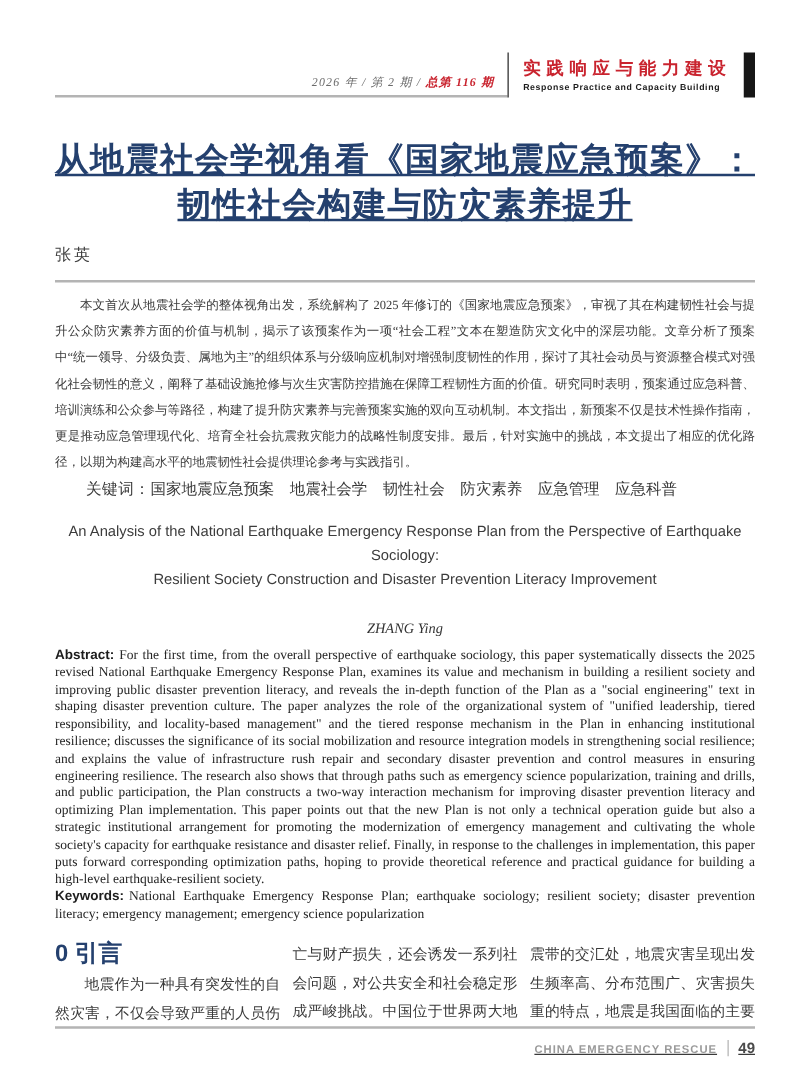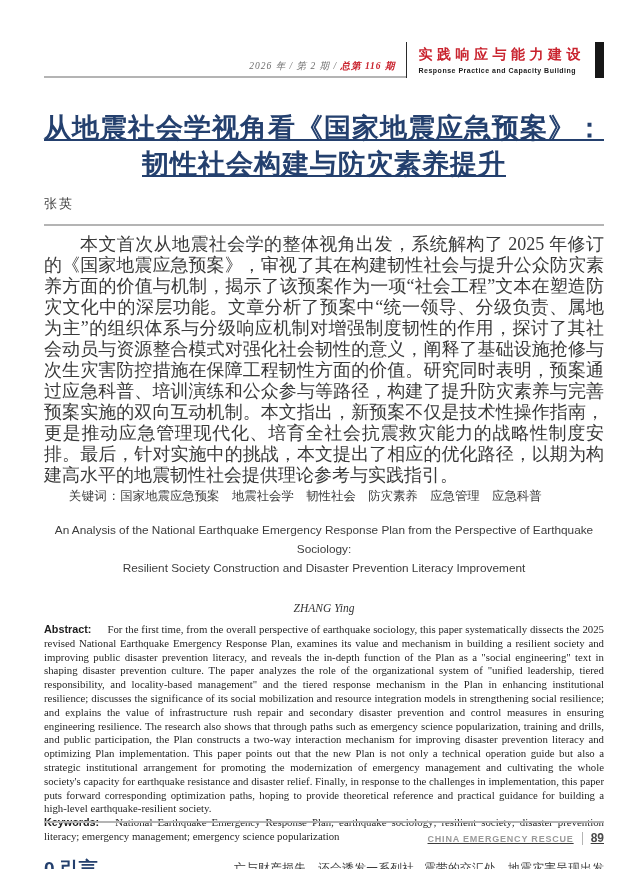--- a/index.html
+++ b/index.html
@@ -45,38 +45,38 @@
     padding:3px 11px; border-radius:2px; letter-spacing:2px;
   }
   .abstract-badge::after {
     content:""; position:absolute; left:5px; bottom:-6px;
     border:4px solid transparent; border-top-color:var(--accent); border-left-color:var(--accent);
   }
   .gray-rule { margin-top:11px; height:2px; background:#b4b4b4; }
 
   
   .cn-abstract {
-    margin-top:8px; font-size:18px; line-height:21px;
+    margin-top:8px; font-size:10px; line-height:21px;
     text-align:justify; text-indent:2em; color:#3a3a3a;
   }
   .cn-keywords { font-size:12.4px; line-height:21px; text-indent:2em; color:#3a3a3a; }
   .cn-keywords .kw-label { letter-spacing:0.5px; }
 
   
   .en-title {
     margin-top:14px; text-align:center; font-family:"Liberation Sans", sans-serif;
     font-size:11.8px; color:#3c3c3c; line-height:19px;
   }
   .en-author { margin-top:24px; text-align:center; font-style:italic; font-size:11.5px; color:#333; }
   .en-abstract, .en-keywords {
     margin-top:0; font-size:10.8px; line-height:13.8px; text-align:justify; color:#262626;
   }
   .en-abstract { margin-top:9px; }
   .en-label {
-    font-family:"Liberation Sans", sans-serif; font-weight:bold; color:#1d1d1d; margin-right:16px;
+    font-family:"Liberation Sans", sans-serif; font-weight:bold; color:#1d1d1d; margin-right:4px;
   }
 
   
   .intro-wrap {
     margin-top:13px; column-count:3; column-gap:10px; column-fill:auto;
     height:72px; overflow:hidden;
   }
   .section-heading {
     font-family:Liberation Sans, sans-serif; font-weight:bold;
     color:var(--navy); font-size:19px; line-height:24px;
@@ -139,16 +139,16 @@
       <div class="section-heading">0 引言</div>
       <p class="intro-text">地震作为一种具有突发性的自然灾害，不仅会导致严重的人员伤亡与财产损失，还会诱发一系列社会问题，对公共安全和社会稳定形成严峻挑战。中国位于世界两大地震带的交汇处，地震灾害呈现出发生频率高、分布范围广、灾害损失重的特点，地震是我国面临的主要自然灾害类型之一。1976 年唐山大地震</p>
     </div>
 
   </div>
 
   <div class="footer">
     <div class="footer-rule"></div>
     <div class="footer-row">
       <span class="journal-name">CHINA EMERGENCY RESCUE</span>
-      <span class="page-num">89</span>
+      <span class="page-num">49</span>
     </div>
   </div>
 </div>
 
 </body></html>

